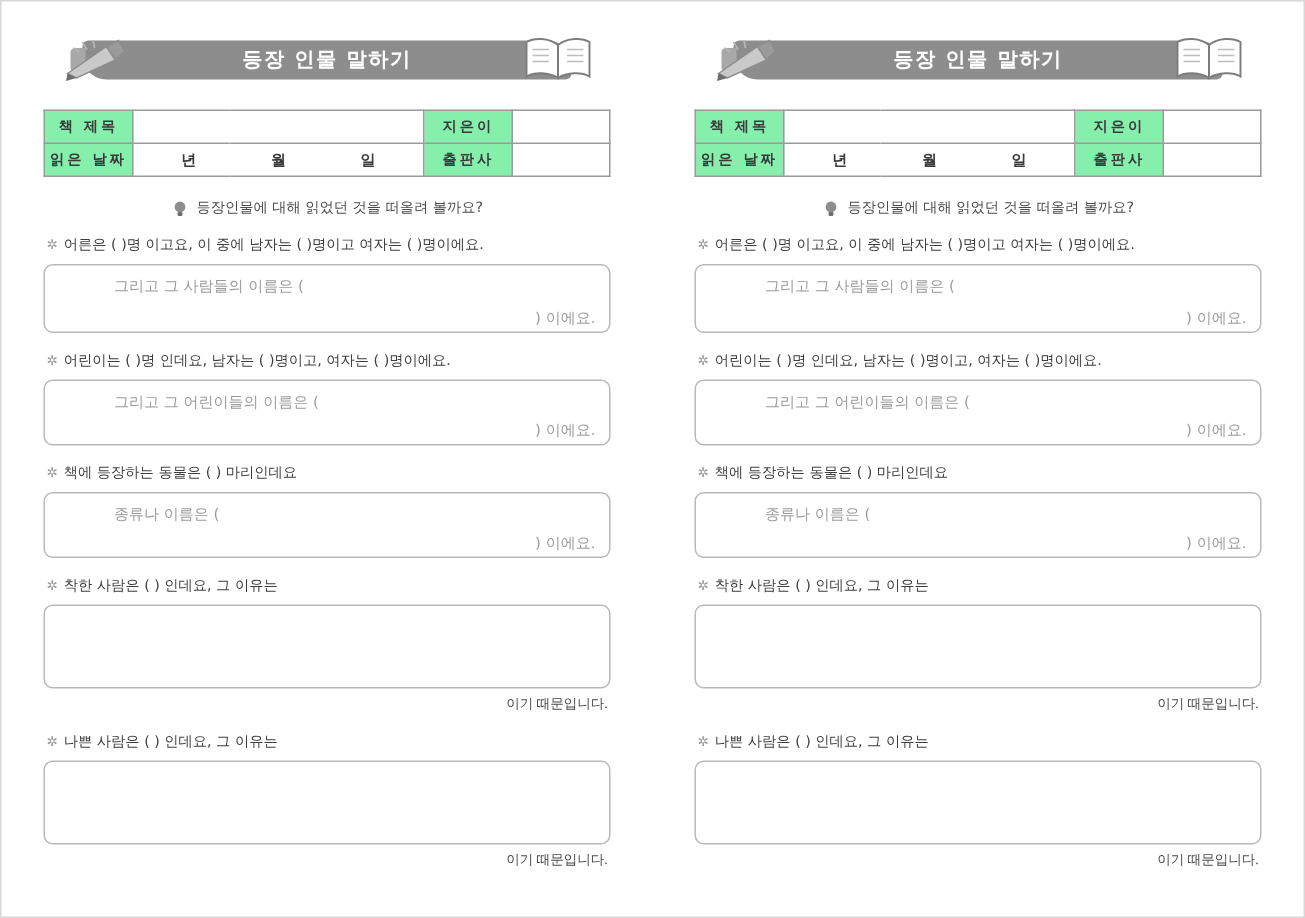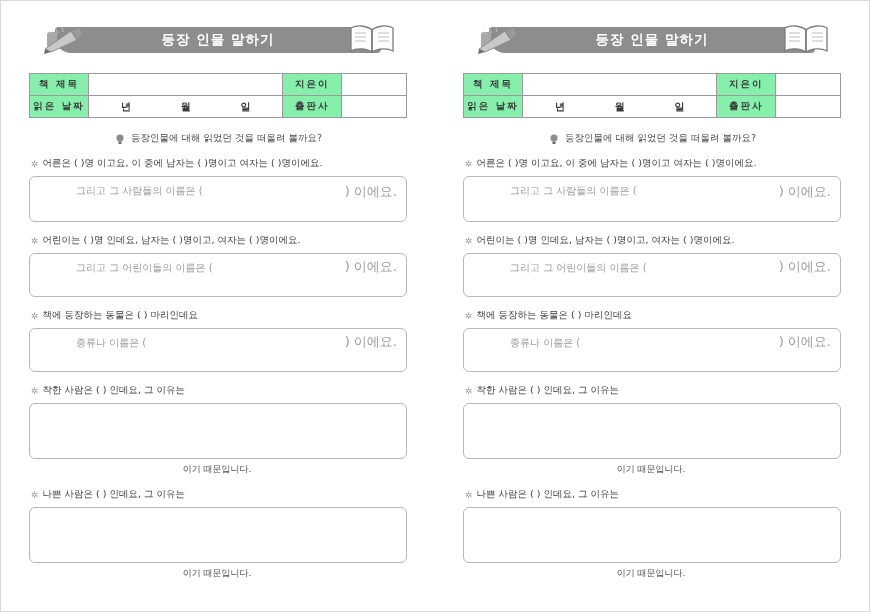--- a/index.html
+++ b/index.html
@@ -170,32 +170,33 @@
     position: absolute;
     left: 10px;
     top: 7px;
     font-size: 10px;
     color: #9b9b9b;
     margin-left: 36px;
   }
   .answerbox .tail {
     position: absolute;
     right: 9px;
-    bottom: 20px;
-    font-size: 13px;
+    bottom: 2px;
+    font-size: 10px;
     color: #9b9b9b;
   }
   .box-h52 { height: 46px; }
   .box-h46 { height: 44px; }
   .box-h60 { height: 56px; }
   .outro {
-    text-align: center;
+    text-align: right;
     font-size: 9px;
     color: #4a4a4a;
     margin: -8px 2px 12px 0;
+    font-family: Liberation Serif, serif;
   }
 </style>
 </head>
 <body>
 
 <div class="page">
 
   <div class="worksheet left">
 
     <div class="banner">

